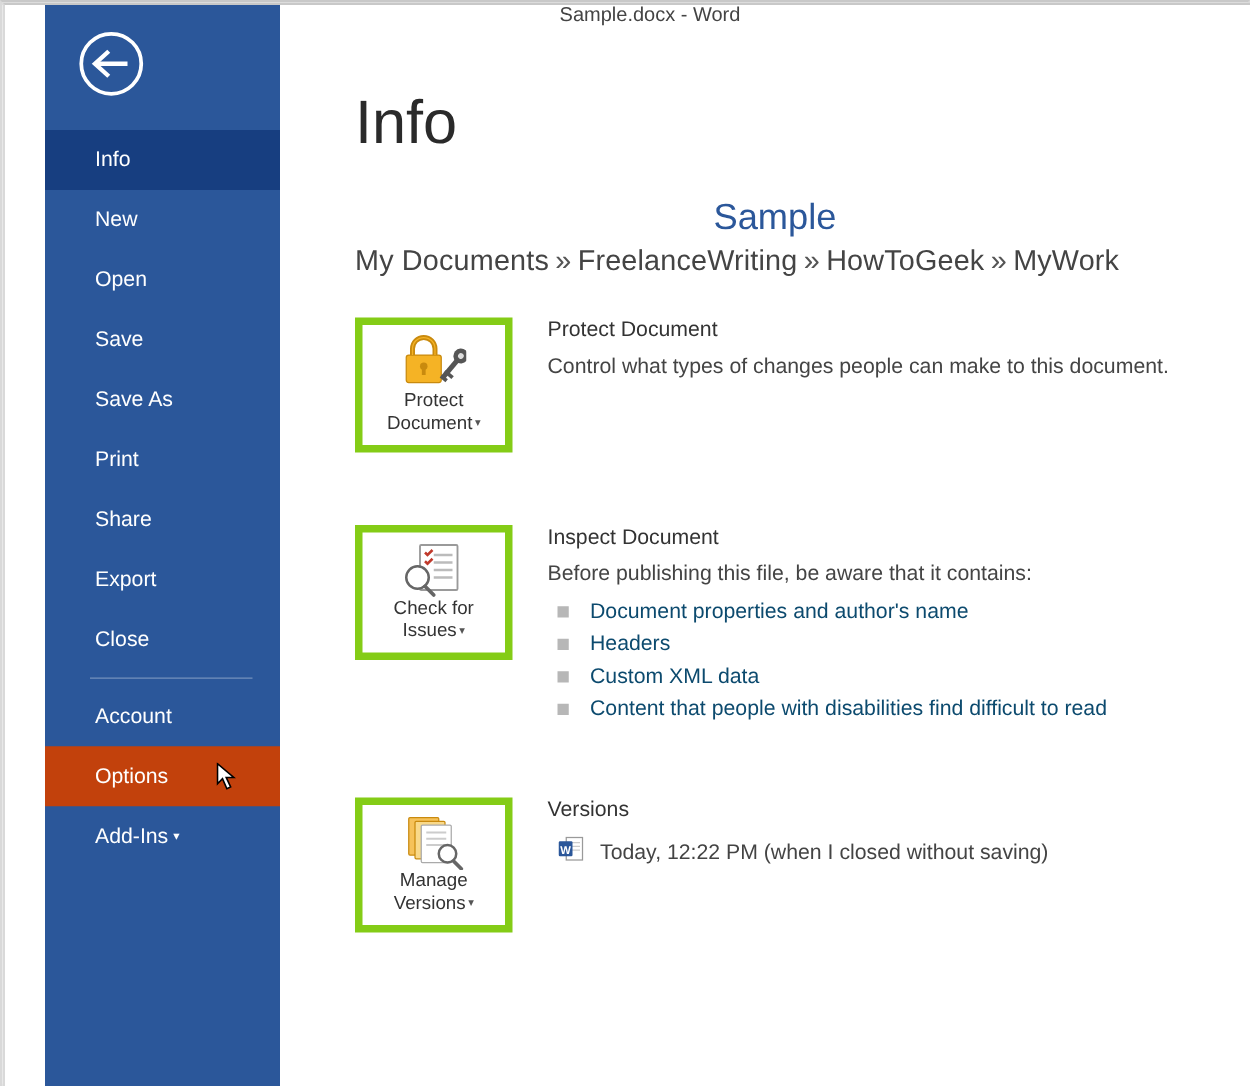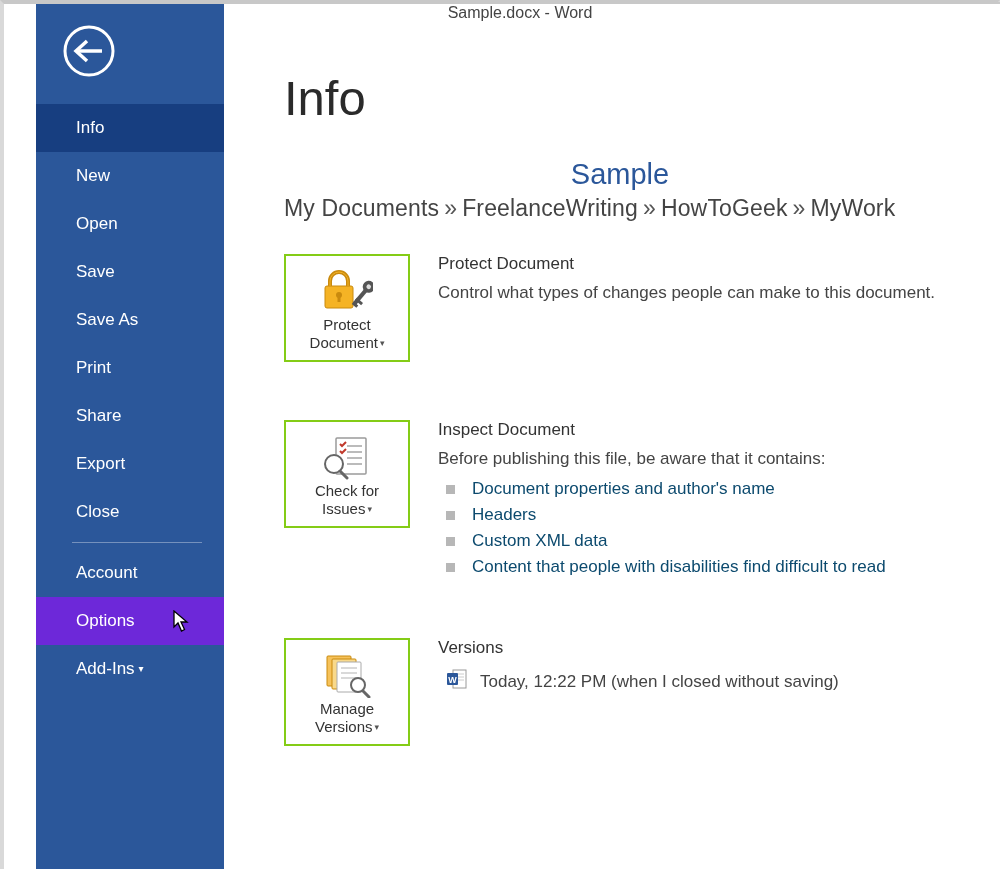--- a/index.html
+++ b/index.html
@@ -60,21 +60,21 @@
     font-size: 17px;
     font-weight: 400;
     color: #ffffff;
     cursor: pointer;
     position: relative;
   }
   .side-item.active {
     background: #173e80;
   }
   .side-item.hover {
-    background: #6d28d9;
+    background: #c2410c;
   }
   .side-divider {
     border: none;
     border-top: 1px solid rgba(255,255,255,0.35);
     margin: 6px 22px 6px 36px;
   }
   .side-item .chevron {
     font-size: 10px;
     margin-left: 4px;
     position: relative;
@@ -118,21 +118,21 @@
   }
 
   .section {
     display: flex;
     align-items: flex-start;
     margin-bottom: 58px;
   }
   .tile {
     width: 126px;
     height: 108px;
-    border: 2px solid #84cc16;
+    border: 6px solid #84cc16;
     display: flex;
     flex-direction: column;
     align-items: center;
     justify-content: flex-end;
     padding: 8px 4px 8px 4px;
     margin-right: 28px;
     font-size: 15px;
     color: #333;
     text-align: right;
     line-height: 1.2;

